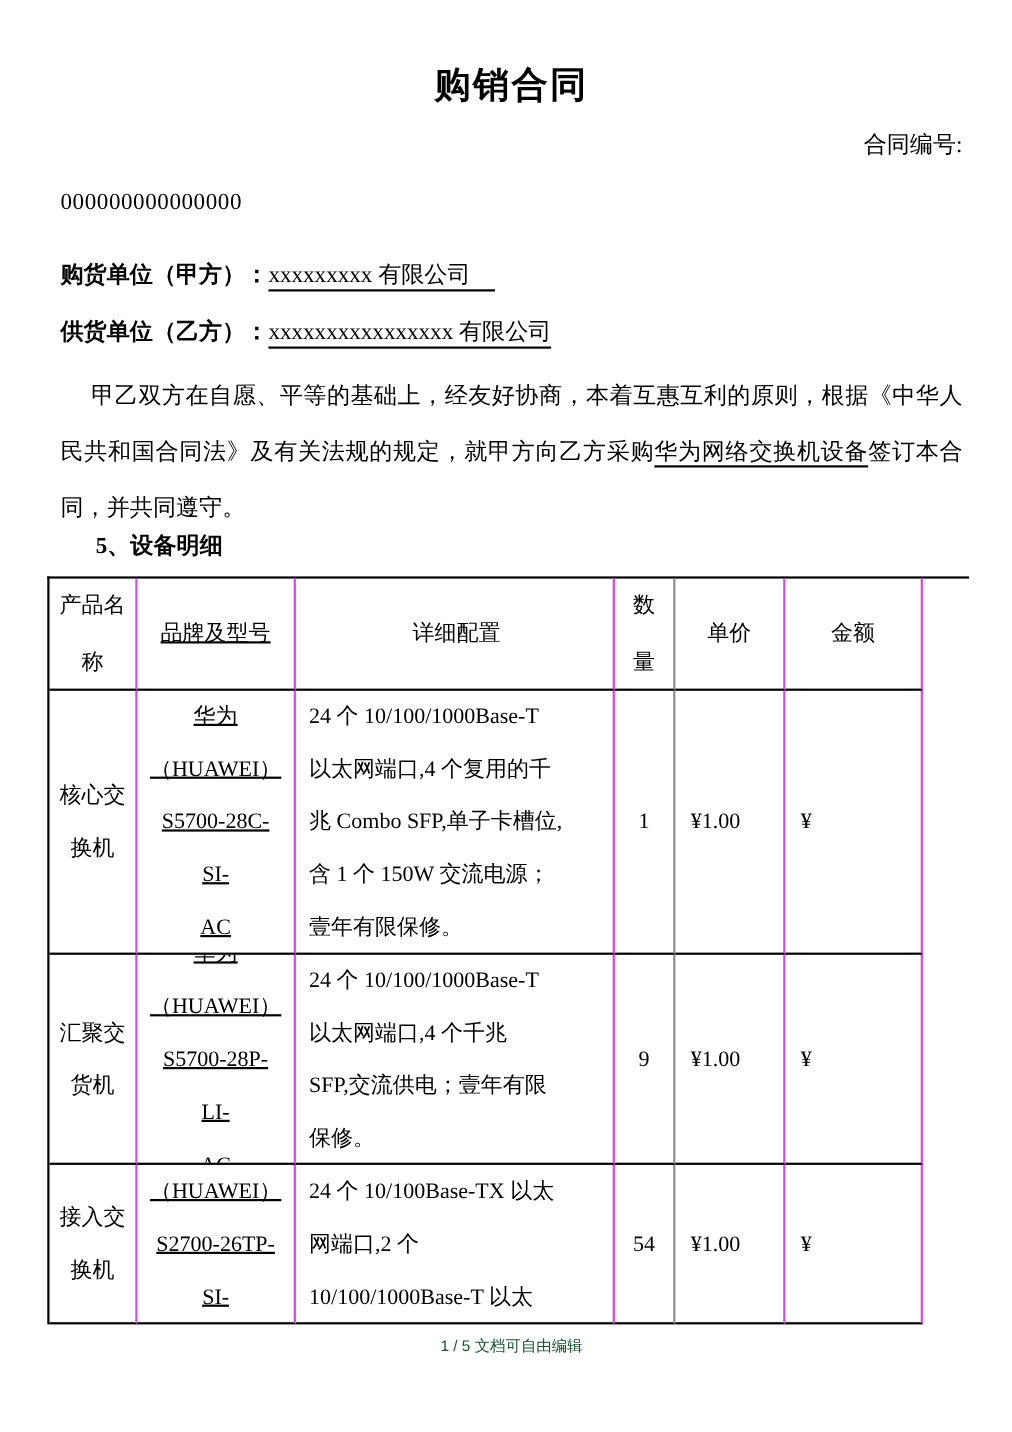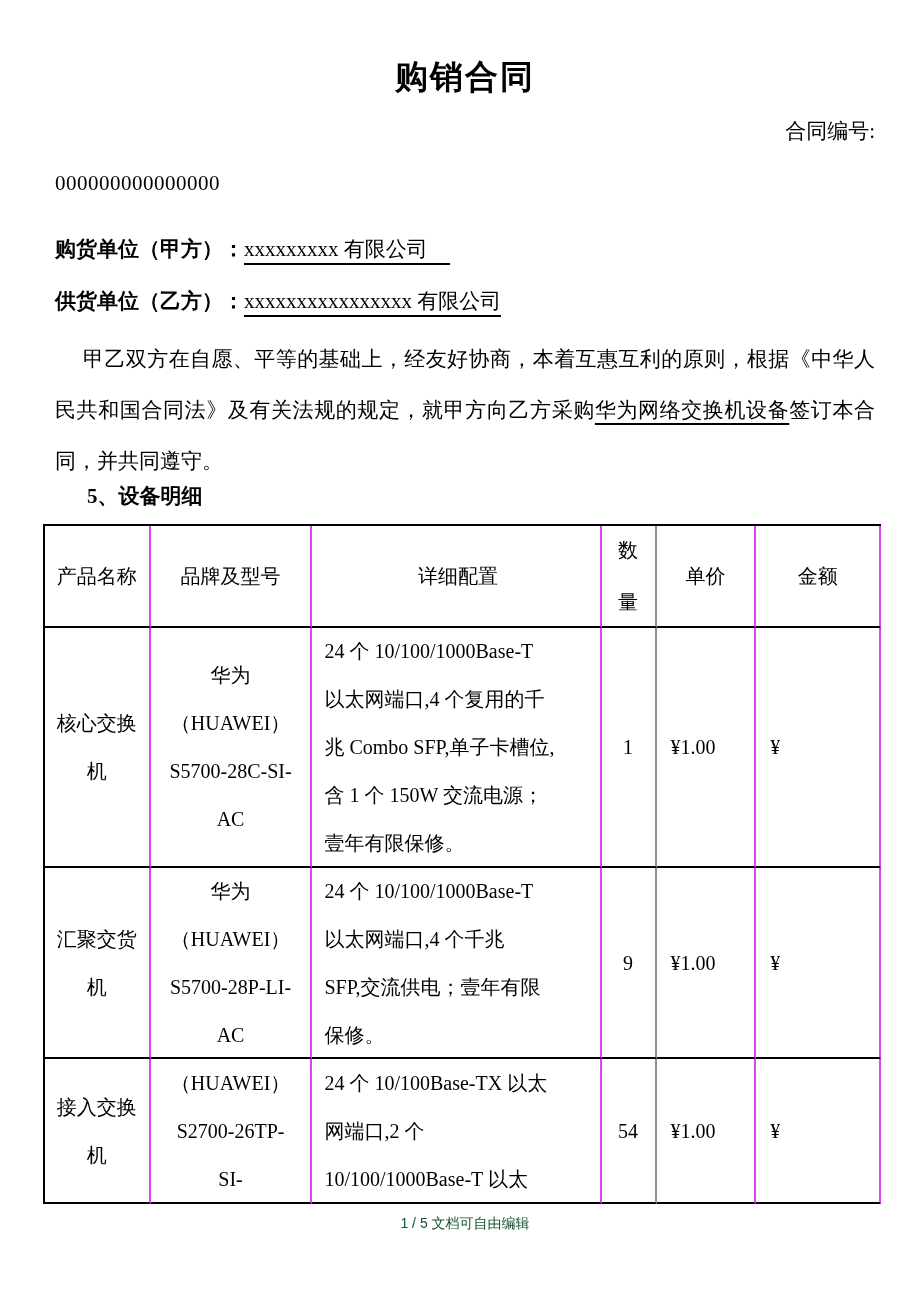--- a/index.html
+++ b/index.html
@@ -82,22 +82,22 @@
     box-sizing:border-box;
     border-right:2px solid #d946ef;
     border-bottom:2px solid #000;
     display:flex;
     align-items:center;
     justify-content:center;
     text-align:center;
     overflow:hidden;
     line-height:48px;
   }
-  .c0{width:106px;padding:0 4px;}
-  .c1{width:162px;padding:0 18px;}
+  .c0{width:80px;padding:0 4px;}
+  .c1{width:144px;padding:0 18px;text-decoration:underline;}
   .c2{width:290px;justify-content:flex-start;text-align:left;padding:0 8px 0 12px;}
   .c3{width:55px;border-right-color:#8f8f8f;}
   .c4{width:100px;justify-content:flex-start;text-align:left;padding-left:14px;}
   .c5{width:125px;justify-content:flex-start;text-align:left;padding-left:14px;}
   .tr-head{height:102px;}
   .tr-head .td{line-height:52px;}
   .tr-head .c2{justify-content:center;text-align:center;}
   .tr-head .c4,.tr-head .c5{justify-content:center;text-align:center;padding-left:0;}
   .tr-head .c3{padding:0 13px;}
   .tr-r0{height:240px;}

